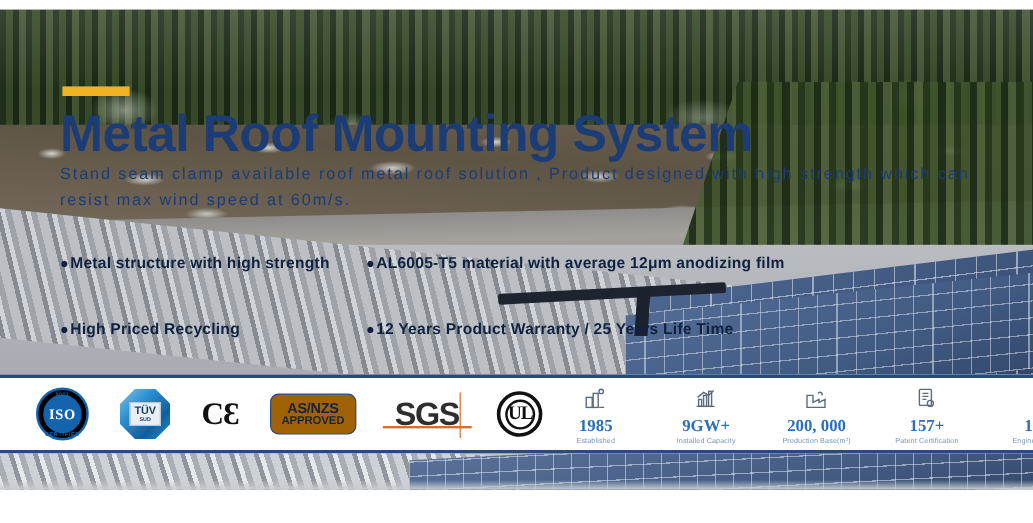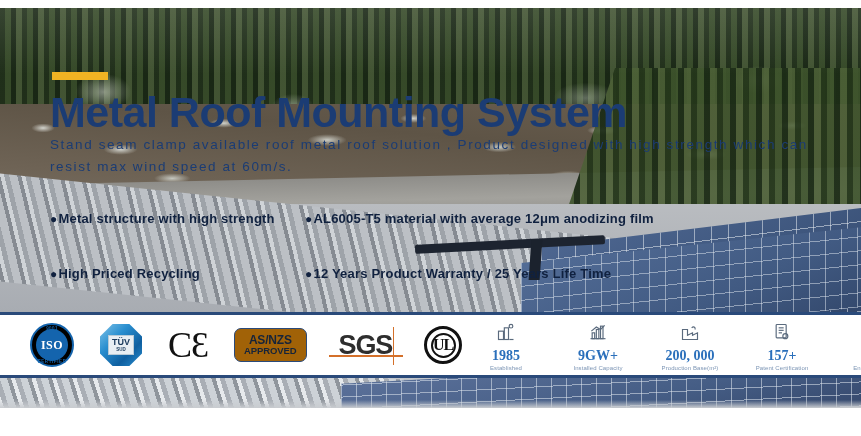--- a/index.html
+++ b/index.html
@@ -218,21 +218,21 @@
   .tuv-face{
     position:relative; z-index:2; width:26px; height:20px;
     background:#e8eef3; border:1px solid #b9cad6;
     display:flex; flex-direction:column; align-items:center; justify-content:center;
     line-height:1;
   }
   .tuv-t{ font-size:9px; font-weight:700; color:#1a3a5c; font-family:"Liberation Sans",sans-serif;}
   .tuv-s{ font-size:4.5px; font-weight:700; color:#1a3a5c; margin-top:1px;}
   .ce{
     font-family:"Liberation Serif", serif;
-    font-size:36px; font-weight:400; color:#111; letter-spacing:-1px;
+    font-size:26px; font-weight:700; color:#111; letter-spacing:-1px;
     line-height:1;
   }
   .asnzs{
     border:1.5px solid #2a4a7a; border-radius:7px;
     padding:5px 9px; text-align:center; line-height:1.05;
     color:#16243a; background:#a16207;
   }
   .asnzs-1{ font-size:12px; font-weight:700; letter-spacing:-.2px;}
   .asnzs-2{ font-size:9.5px; font-weight:700; letter-spacing:-.1px;}
   .sgs{

